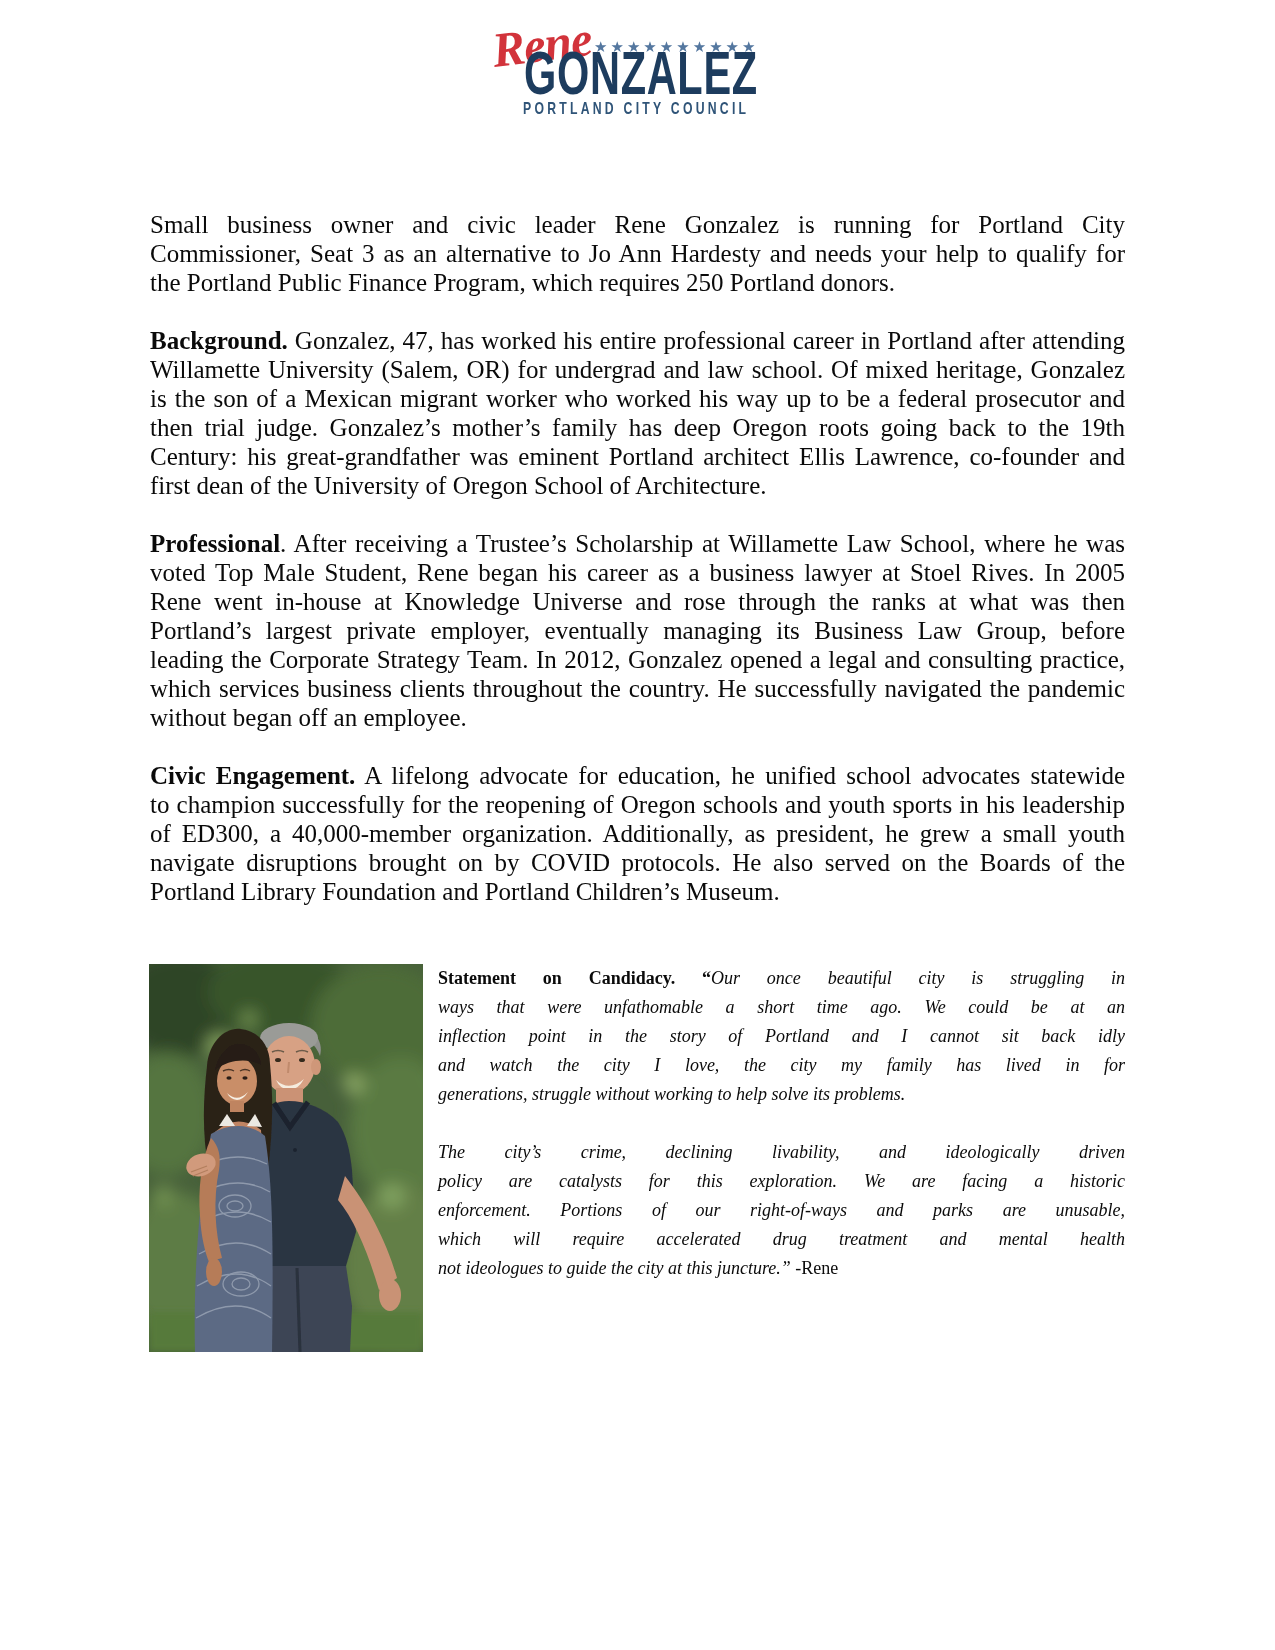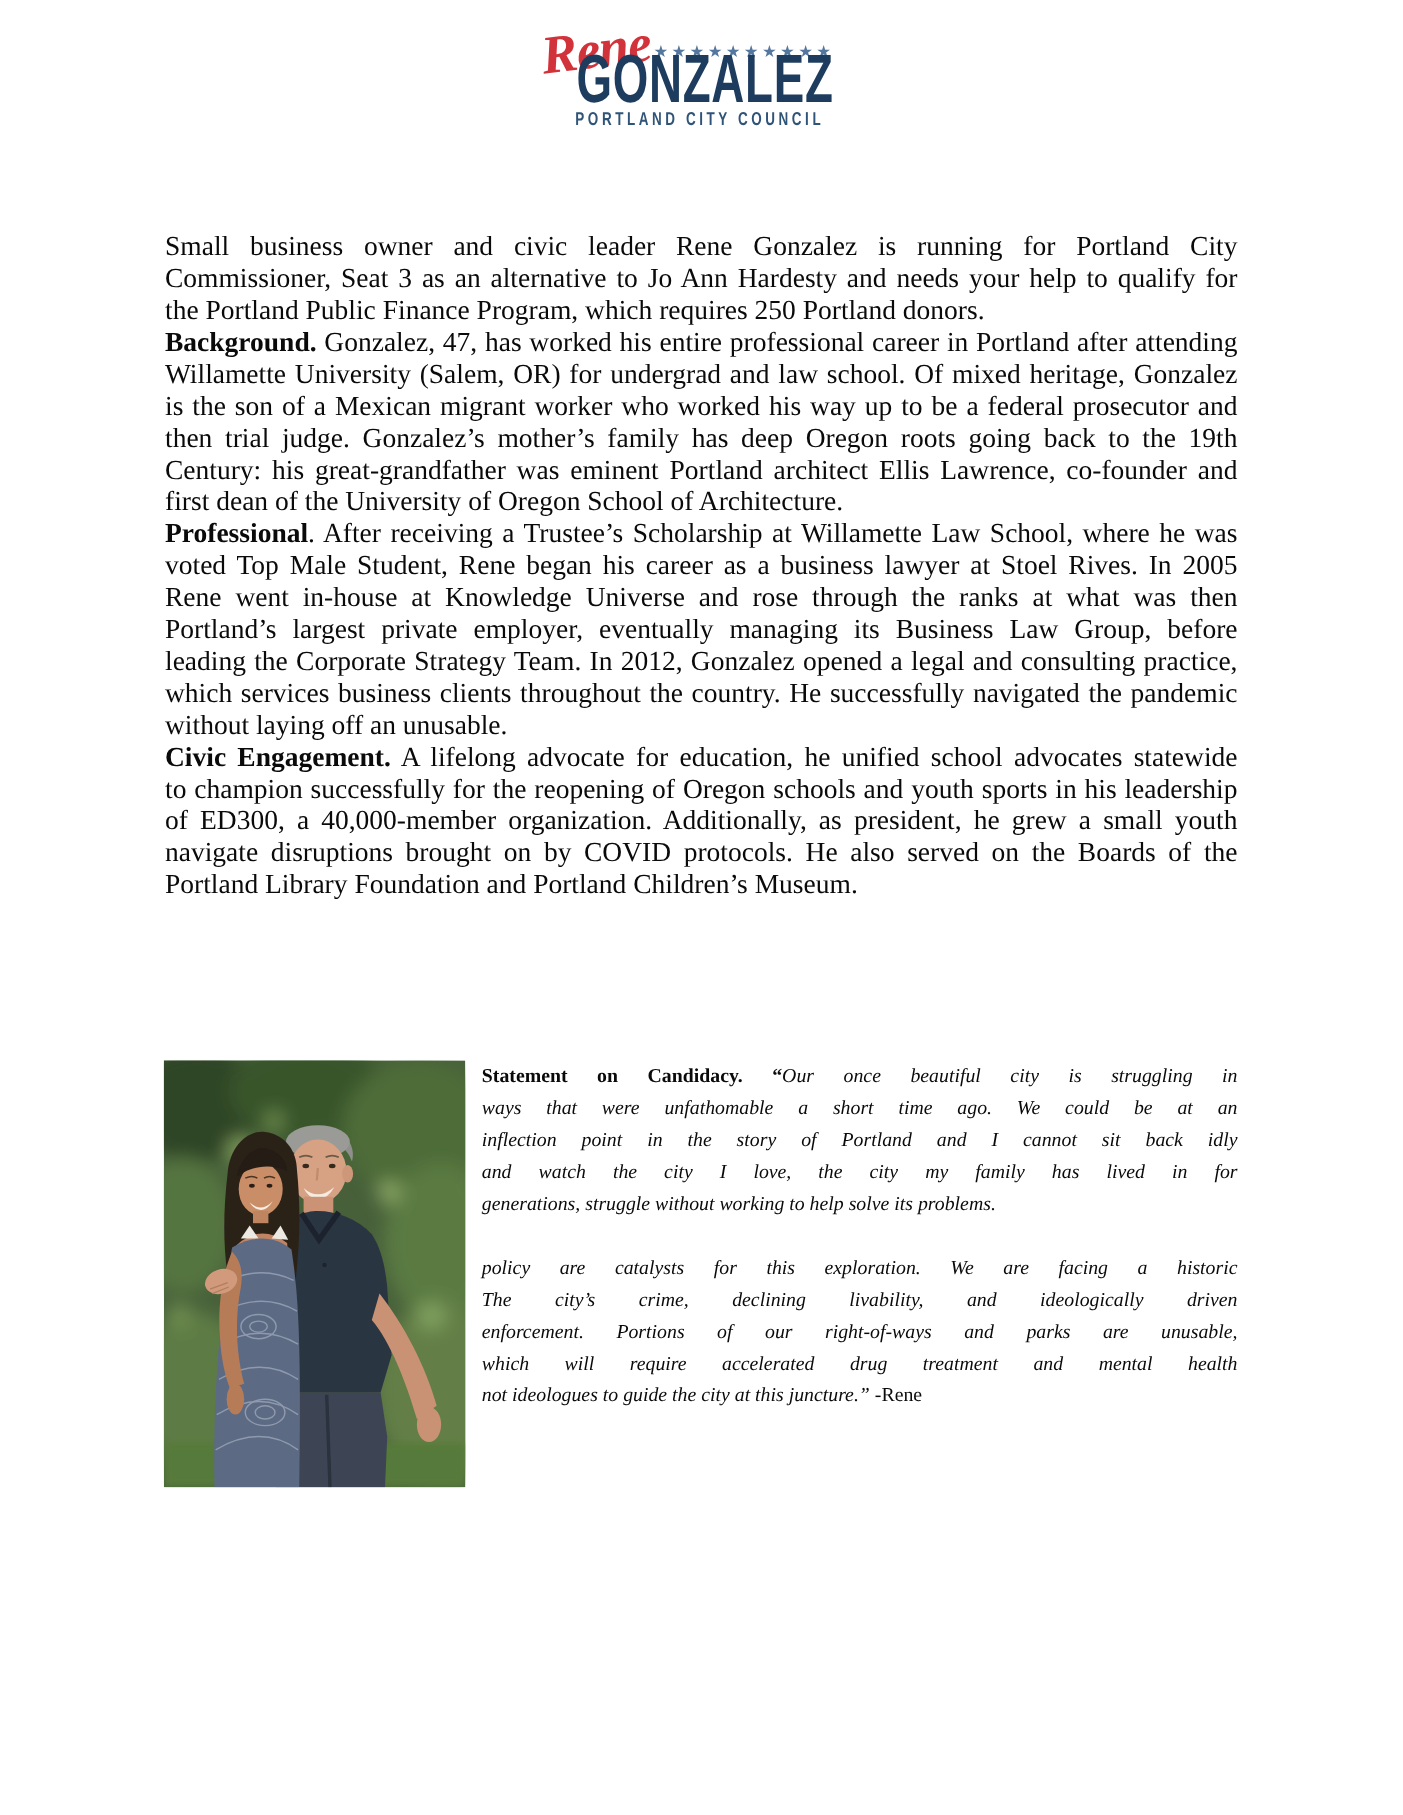--- a/index.html
+++ b/index.html
@@ -46,21 +46,21 @@
     letter-spacing: 4.5px; color: #2f5478;
     transform: scaleX(0.72); transform-origin: left top;
     white-space: nowrap;
   }
 
   
   .content {
     position: absolute; left: 150px; top: 210px; width: 975px;
     font-size: 25px; line-height: 29px;
   }
-  .para + .para { }
+  .para + .para { margin-top: 29px; }
   .line { text-align: justify; text-align-last: justify; }
   .line.last { text-align-last: left; }
   .lead { font-weight: bold; }
 
   
   .statement {
     position: absolute; left: 438px; top: 964px; width: 687px;
     font-size: 18px; line-height: 29px; font-style: italic;
   }
   .statement .para2 { margin-top: 29px; }
@@ -102,21 +102,21 @@
       <div class="line last">first dean of the University of Oregon School of Architecture.</div>
     </div>
 
     <div class="para">
       <div class="line"><b class="lead">Professional</b><span>.  After receiving a Trustee’s Scholarship at Willamette Law School, where he was</span></div>
       <div class="line">voted Top Male Student, Rene began his career as a business lawyer at Stoel Rives.  In 2005</div>
       <div class="line">Rene went in-house at Knowledge Universe and rose through the ranks at what was then</div>
       <div class="line">Portland’s largest private employer, eventually managing its Business Law Group, before</div>
       <div class="line">leading the Corporate Strategy Team.  In 2012, Gonzalez opened a legal and consulting practice,</div>
       <div class="line">which services business clients throughout the country. He successfully navigated the pandemic</div>
-      <div class="line last">without laying off an unusable.</div>
+      <div class="line last">without began off an employee.</div>
     </div>
 
     <div class="para">
       <div class="line"><b class="lead">Civic Engagement.</b><span>  A lifelong advocate for education, he unified school advocates statewide</span></div>
       <div class="line">to champion successfully for the reopening of Oregon schools and youth sports in his leadership</div>
       <div class="line">of ED300, a 40,000-member organization.  Additionally, as president, he grew a small youth</div>
       <div class="line">navigate disruptions brought on by COVID protocols.  He also served on the Boards of the</div>
       <div class="line last">Portland Library Foundation and Portland Children’s Museum.</div>
     </div>
 
@@ -215,21 +215,21 @@
 
   <div class="statement">
     <div class="para1">
       <div class="line"><b class="lead">Statement on Candidacy. “</b><span>Our once beautiful city is struggling in</span></div>
       <div class="line">ways that were unfathomable a short time ago.  We could be at an</div>
       <div class="line">inflection point in the story of Portland and I cannot sit back idly</div>
       <div class="line">and watch the city I love, the city my family has lived in for</div>
       <div class="line last">generations, struggle without working to help solve its problems.</div>
     </div>
     <div class="para2">
+      <div class="line">The city’s crime, declining livability, and ideologically driven</div>
       <div class="line">policy are catalysts for this exploration.  We are facing a historic</div>
-      <div class="line">The city’s crime, declining livability, and ideologically driven</div>
       <div class="line">enforcement.  Portions of our right-of-ways and parks are unusable,</div>
       <div class="line">which will require accelerated drug treatment and mental health</div>
       <div class="line last"><span>not ideologues to guide the city at this juncture.”</span><span class="attrib">  -Rene</span></div>
     </div>
   </div>
 
 </div>
 
 </body></html>

